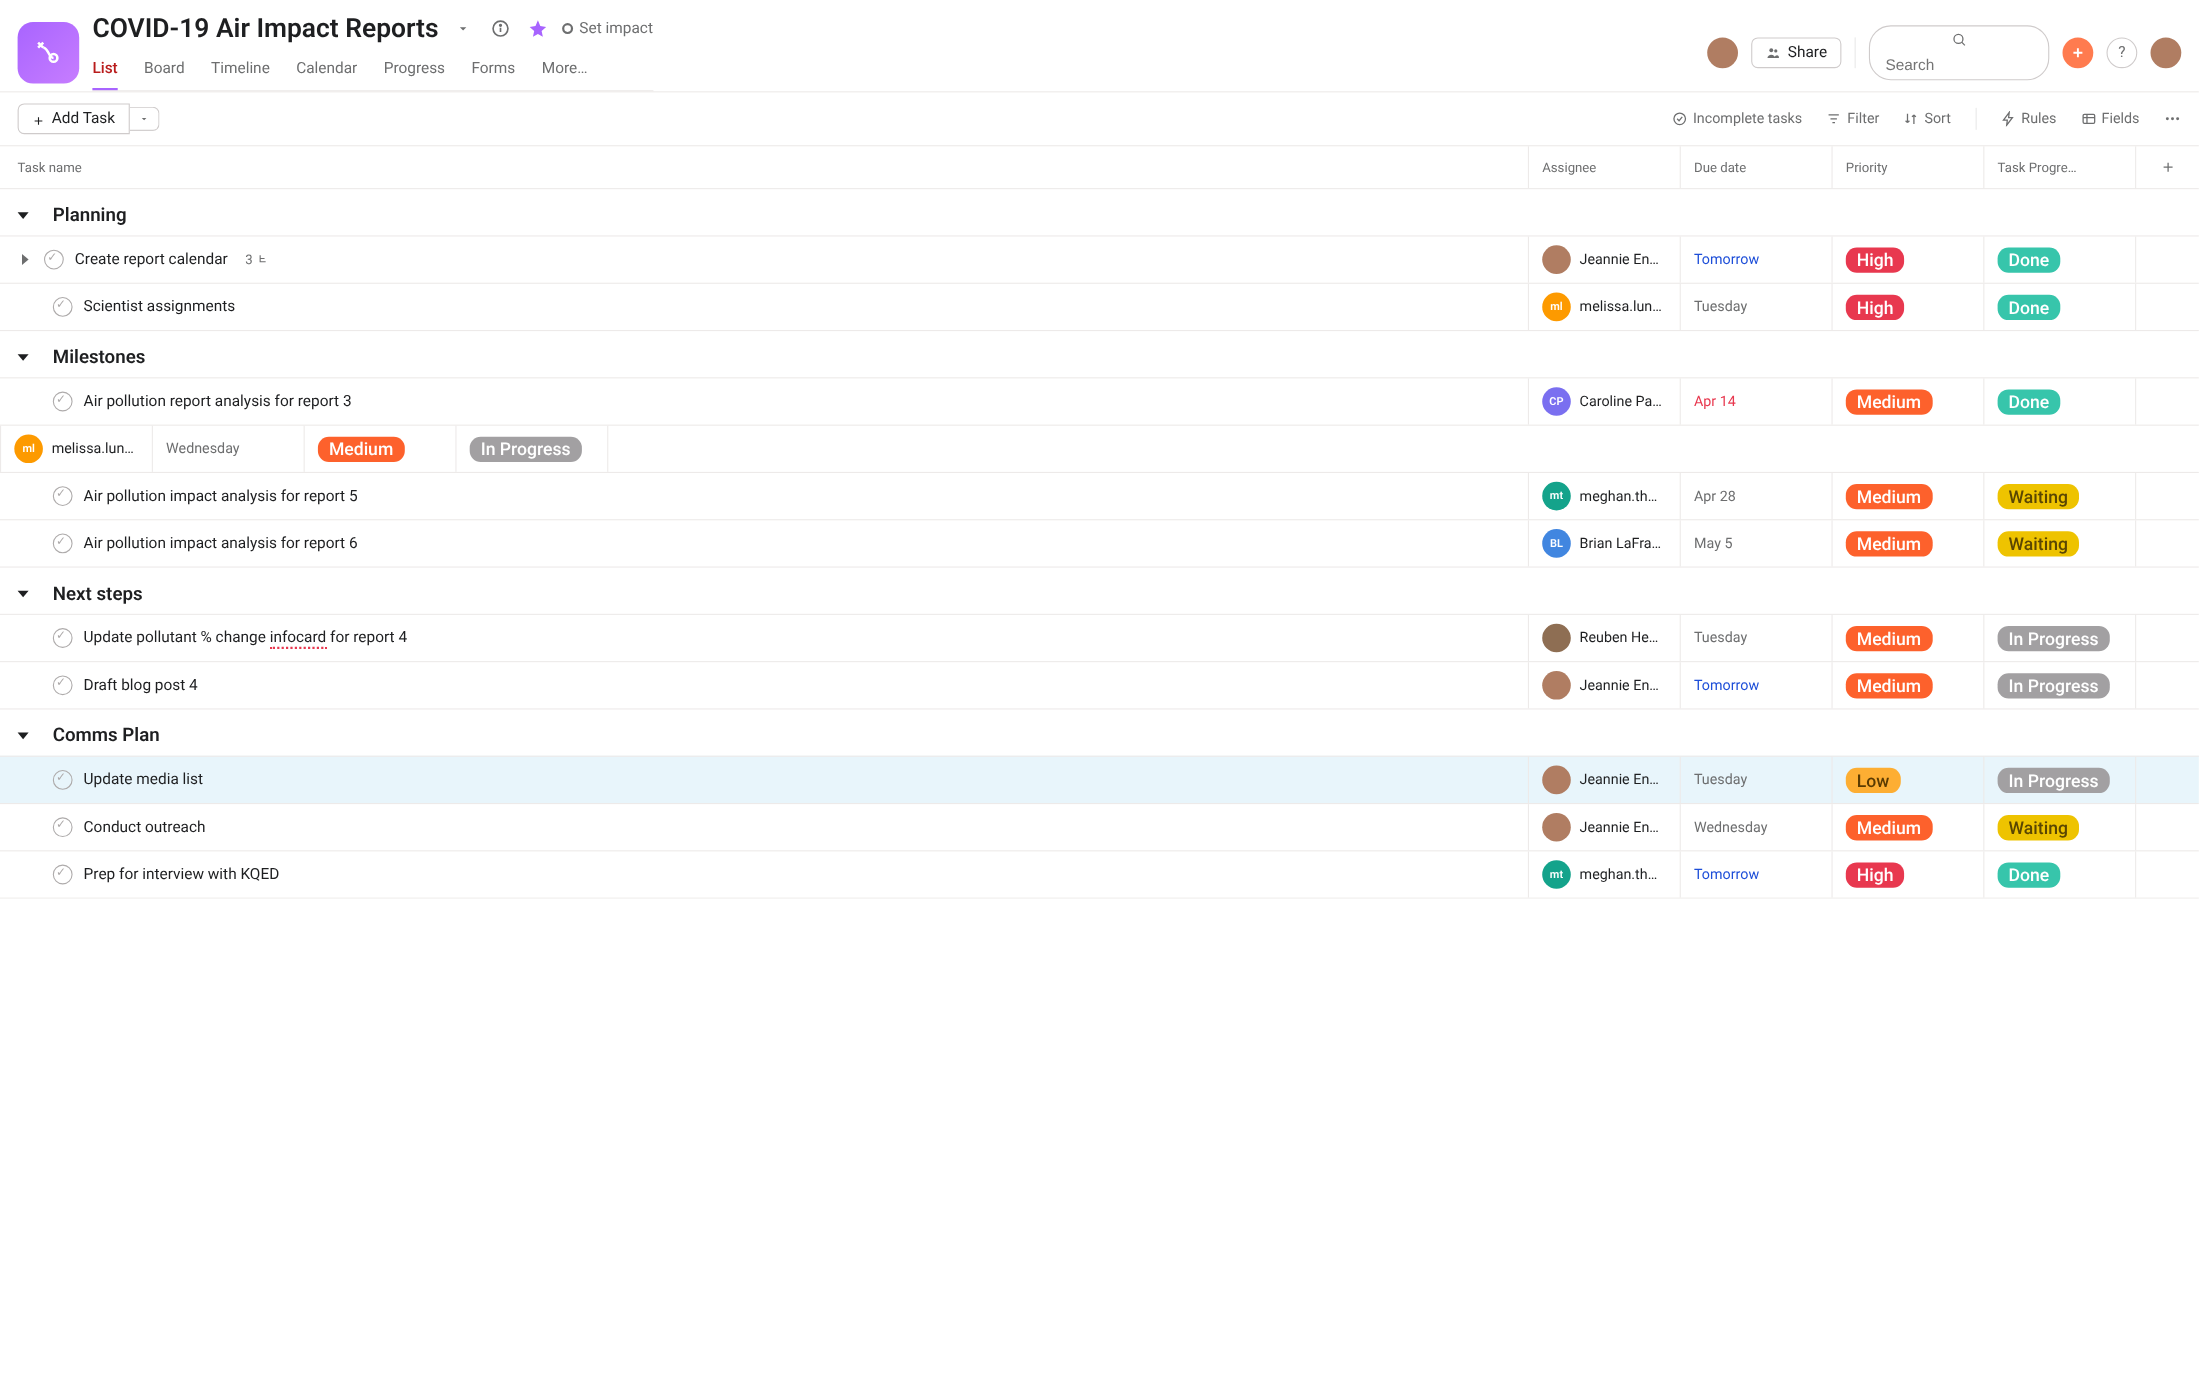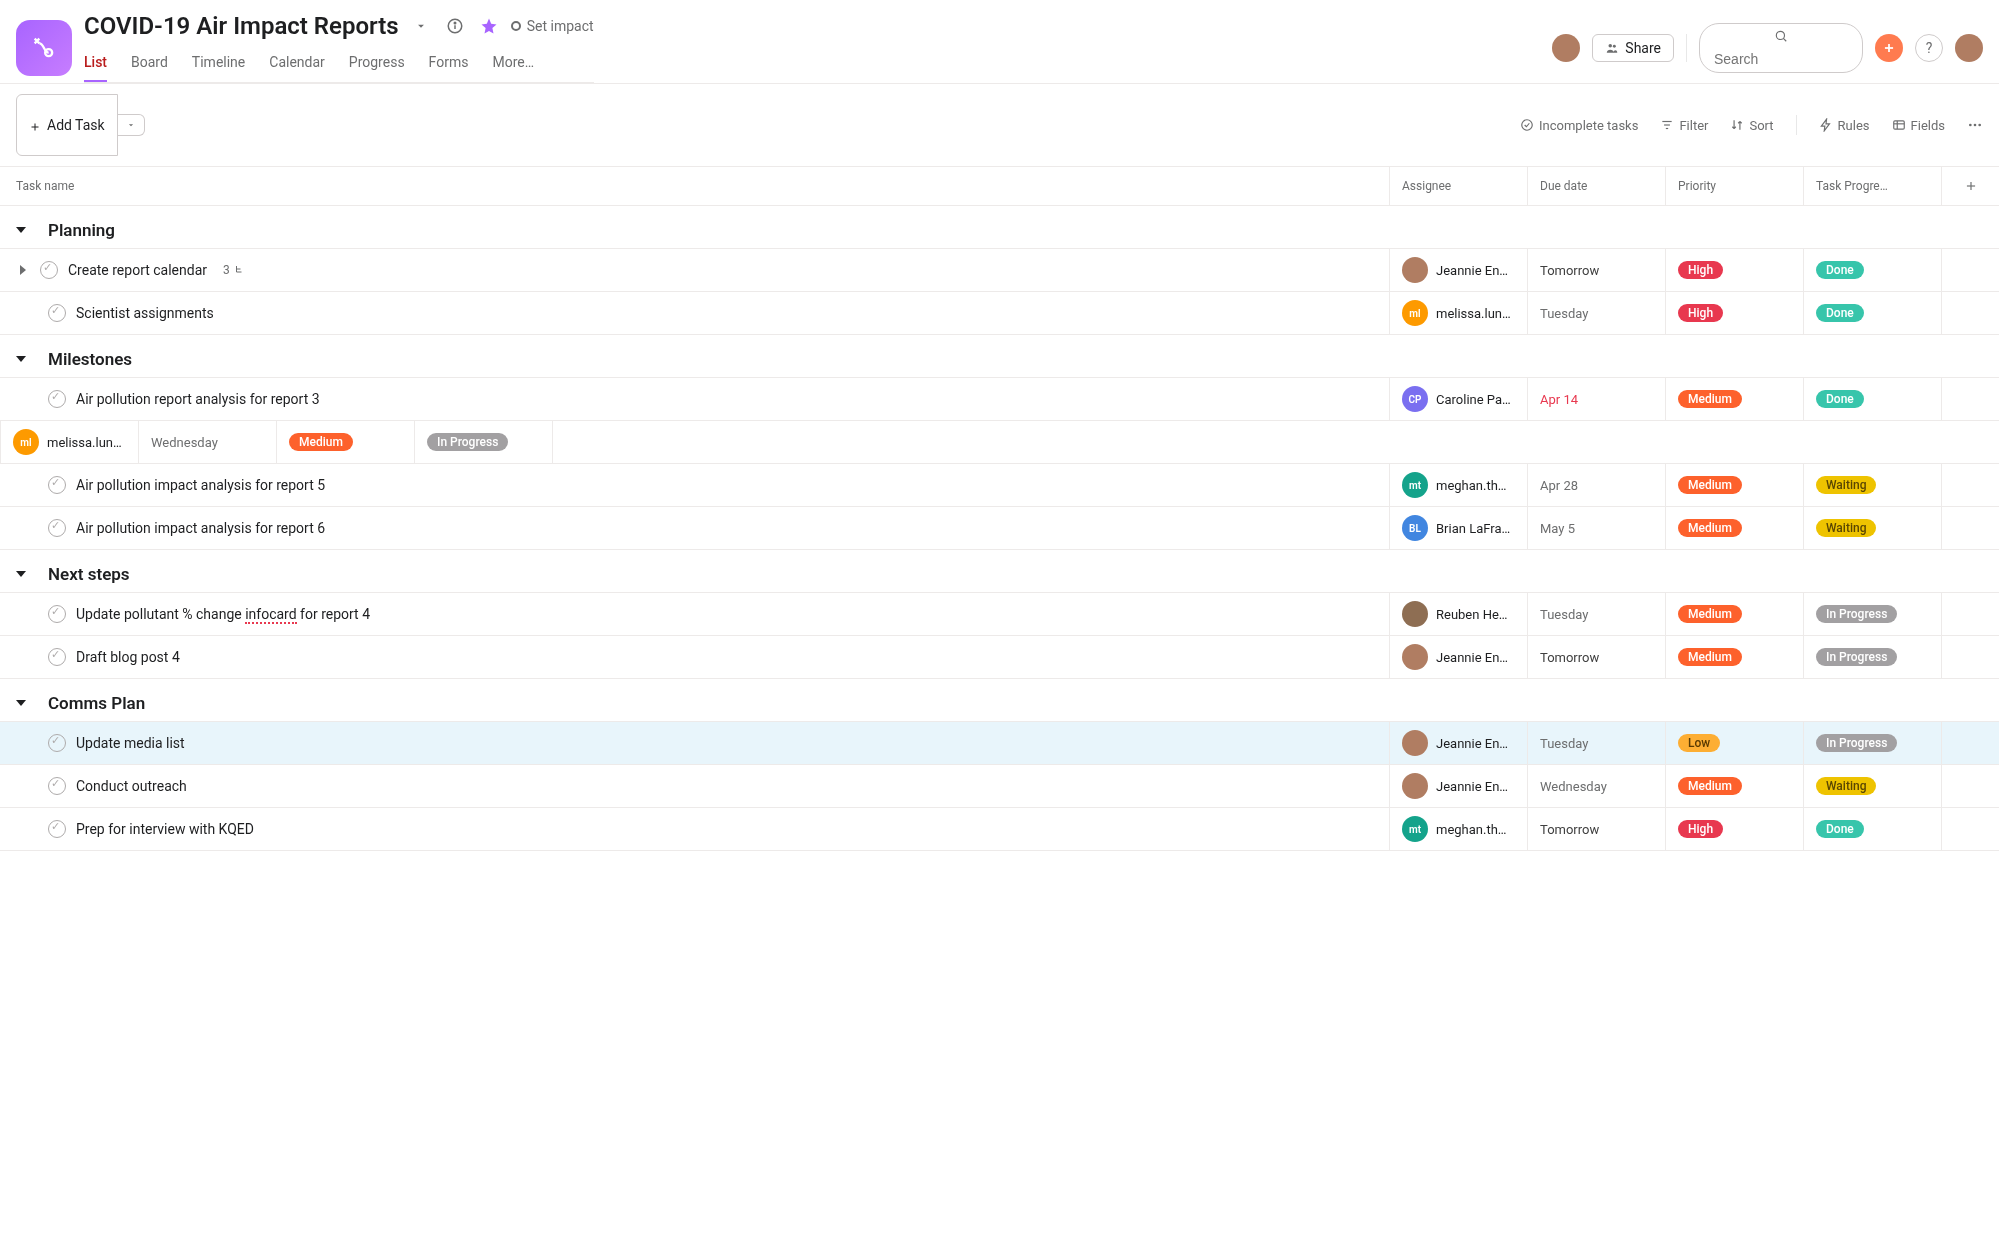--- a/index.html
+++ b/index.html
@@ -19,21 +19,21 @@
 .search-box { display:flex; align-items:center; gap:8px; border:1px solid #cfcbcb; border-radius:20px; padding:5px 14px; width:164px; color:#6d6e6f;flex-direction:column; }
 .search-box input { border:none; outline:none; font-size:14px; width:100%; background:transparent; }
 .circle-btn { width:28px; height:28px; border-radius:50%; display:inline-flex; align-items:center; justify-content:center; color:#fff; cursor:pointer; }
 .plus-btn { background:#ff7b4f; }
 .help-btn { border:1px solid #cfcbcb; color:#6d6e6f; }
 .tabs { display:flex; gap:24px; padding:0 16px 0 88px; border-bottom:1px solid #edeae9; margin-top:-6px; }
 .tab { padding:8px 0 10px 0; font-size:14px; color:#6d6e6f; cursor:pointer; border-bottom:2px solid transparent; }
 .tab.active { color:#b91c1c; border-bottom-color:#a864ff; font-weight:500; }
 .toolbar { display:flex; align-items:center; padding:10px 16px; gap:8px; border-bottom:1px solid #edeae9; }
 .add-task-btn { display:flex; align-items:center; }
-.add-task-main { display:flex; align-items:flex-end; gap:6px; border:1px solid #cfcbcb; border-radius:6px 0 0 6px; padding:22px 12px; font-size:14px; cursor:pointer; }
+.add-task-main { display:flex; align-items:flex-end; gap:6px; border:1px solid #cfcbcb; border-radius:6px 0 0 6px; padding:5px 12px; font-size:14px; cursor:pointer; }
 .add-task-drop { border:1px solid #cfcbcb; border-left:none; border-radius:0 6px 6px 0; padding:5px 8px; cursor:pointer; color:#6d6e6f; }
 .toolbar-right { margin-left:auto; display:flex; align-items:center; gap:22px; color:#6d6e6f; font-size:13px; }
 .toolbar-item { display:flex; align-items:center; gap:5px; cursor:pointer; }
 .table-header { display:flex; border-bottom:1px solid #edeae9; color:#6d6e6f; font-size:12px; }
 .col-name { flex:1; padding:12px 16px; }
 .col { width:138px; padding:12px 12px; border-left:1px solid #edeae9; white-space:nowrap; overflow:hidden; text-overflow:ellipsis; }
 .col-add { width:58px; border-left:1px solid #edeae9; display:flex; align-items:center; justify-content:center; color:#6d6e6f; cursor:pointer; }
 .section-header { display:flex; align-items:center; gap:22px; padding:14px 16px 8px 16px; font-size:17px; font-weight:600; cursor:pointer; }
 .caret { width:0; height:0; border-left:5px solid transparent; border-right:5px solid transparent; border-top:6px solid #1e1f21; }
 .task-row { display:flex; align-items:stretch; border-top:1px solid #edeae9; }
@@ -42,24 +42,24 @@
 .task-main { flex:1; display:flex; align-items:center; gap:10px; padding:10px 16px 10px 48px; font-size:14px; }
 .task-main.has-expand { padding-left:20px; }
 .expand-tri { width:0; height:0; border-top:5px solid transparent; border-bottom:5px solid transparent; border-left:6px solid #6d6e6f; margin-right:4px; cursor:pointer; }
 .check-circle { width:18px; height:18px; border:1.5px solid #aeabab; border-radius:50%; flex-shrink:0; cursor:pointer; position:relative; }
 .check-circle::after { content:"✓"; position:absolute; left:2px; top:-1px; font-size:11px; color:#aeabab; }
 .subtask-count { display:flex; align-items:center; gap:3px; color:#6d6e6f; font-size:12px; margin-left:6px; }
 .cell { width:138px; padding:8px 12px; border-left:1px solid #edeae9; display:flex; align-items:center; gap:8px; font-size:13px; overflow:hidden; }
 .assignee-name { white-space:nowrap; overflow:hidden; text-overflow:ellipsis; }
 .cell-add { width:58px; border-left:1px solid #edeae9; }
 .avatar-sm { width:26px; height:26px; border-radius:50%; display:inline-flex; align-items:center; justify-content:center; font-size:10px; font-weight:600; color:#fff; flex-shrink:0; }
-.due-teal { color:#404040; }
+.due-teal { color:#1d4ed8; }
 .due-red { color:#e8384f; }
 .due-gray { color:#6d6e6f; }
-.pill { display:inline-block; padding:2px 10px; border-radius:10px; font-size:12px; font-weight:500; color:#fff; white-space:nowrap; }
+.pill { display:inline-block; padding:2px 10px; border-radius:10px; font-size:16px; font-weight:500; color:#fff; white-space:nowrap; }
 .pill-high { background:#e8384f; }
 .pill-medium { background:#fd612c; }
 .pill-low { background:#fdae33; color:#5a3b02; }
 .pill-done { background:#37c5ab; }
 .pill-inprogress { background:#a2a0a2; }
 .pill-waiting { background:#eec300; color:#5a4602; }
 .underline-red { border-bottom:2px dotted #e8384f; }
 svg { display:block; }
 </style>
 </head>

